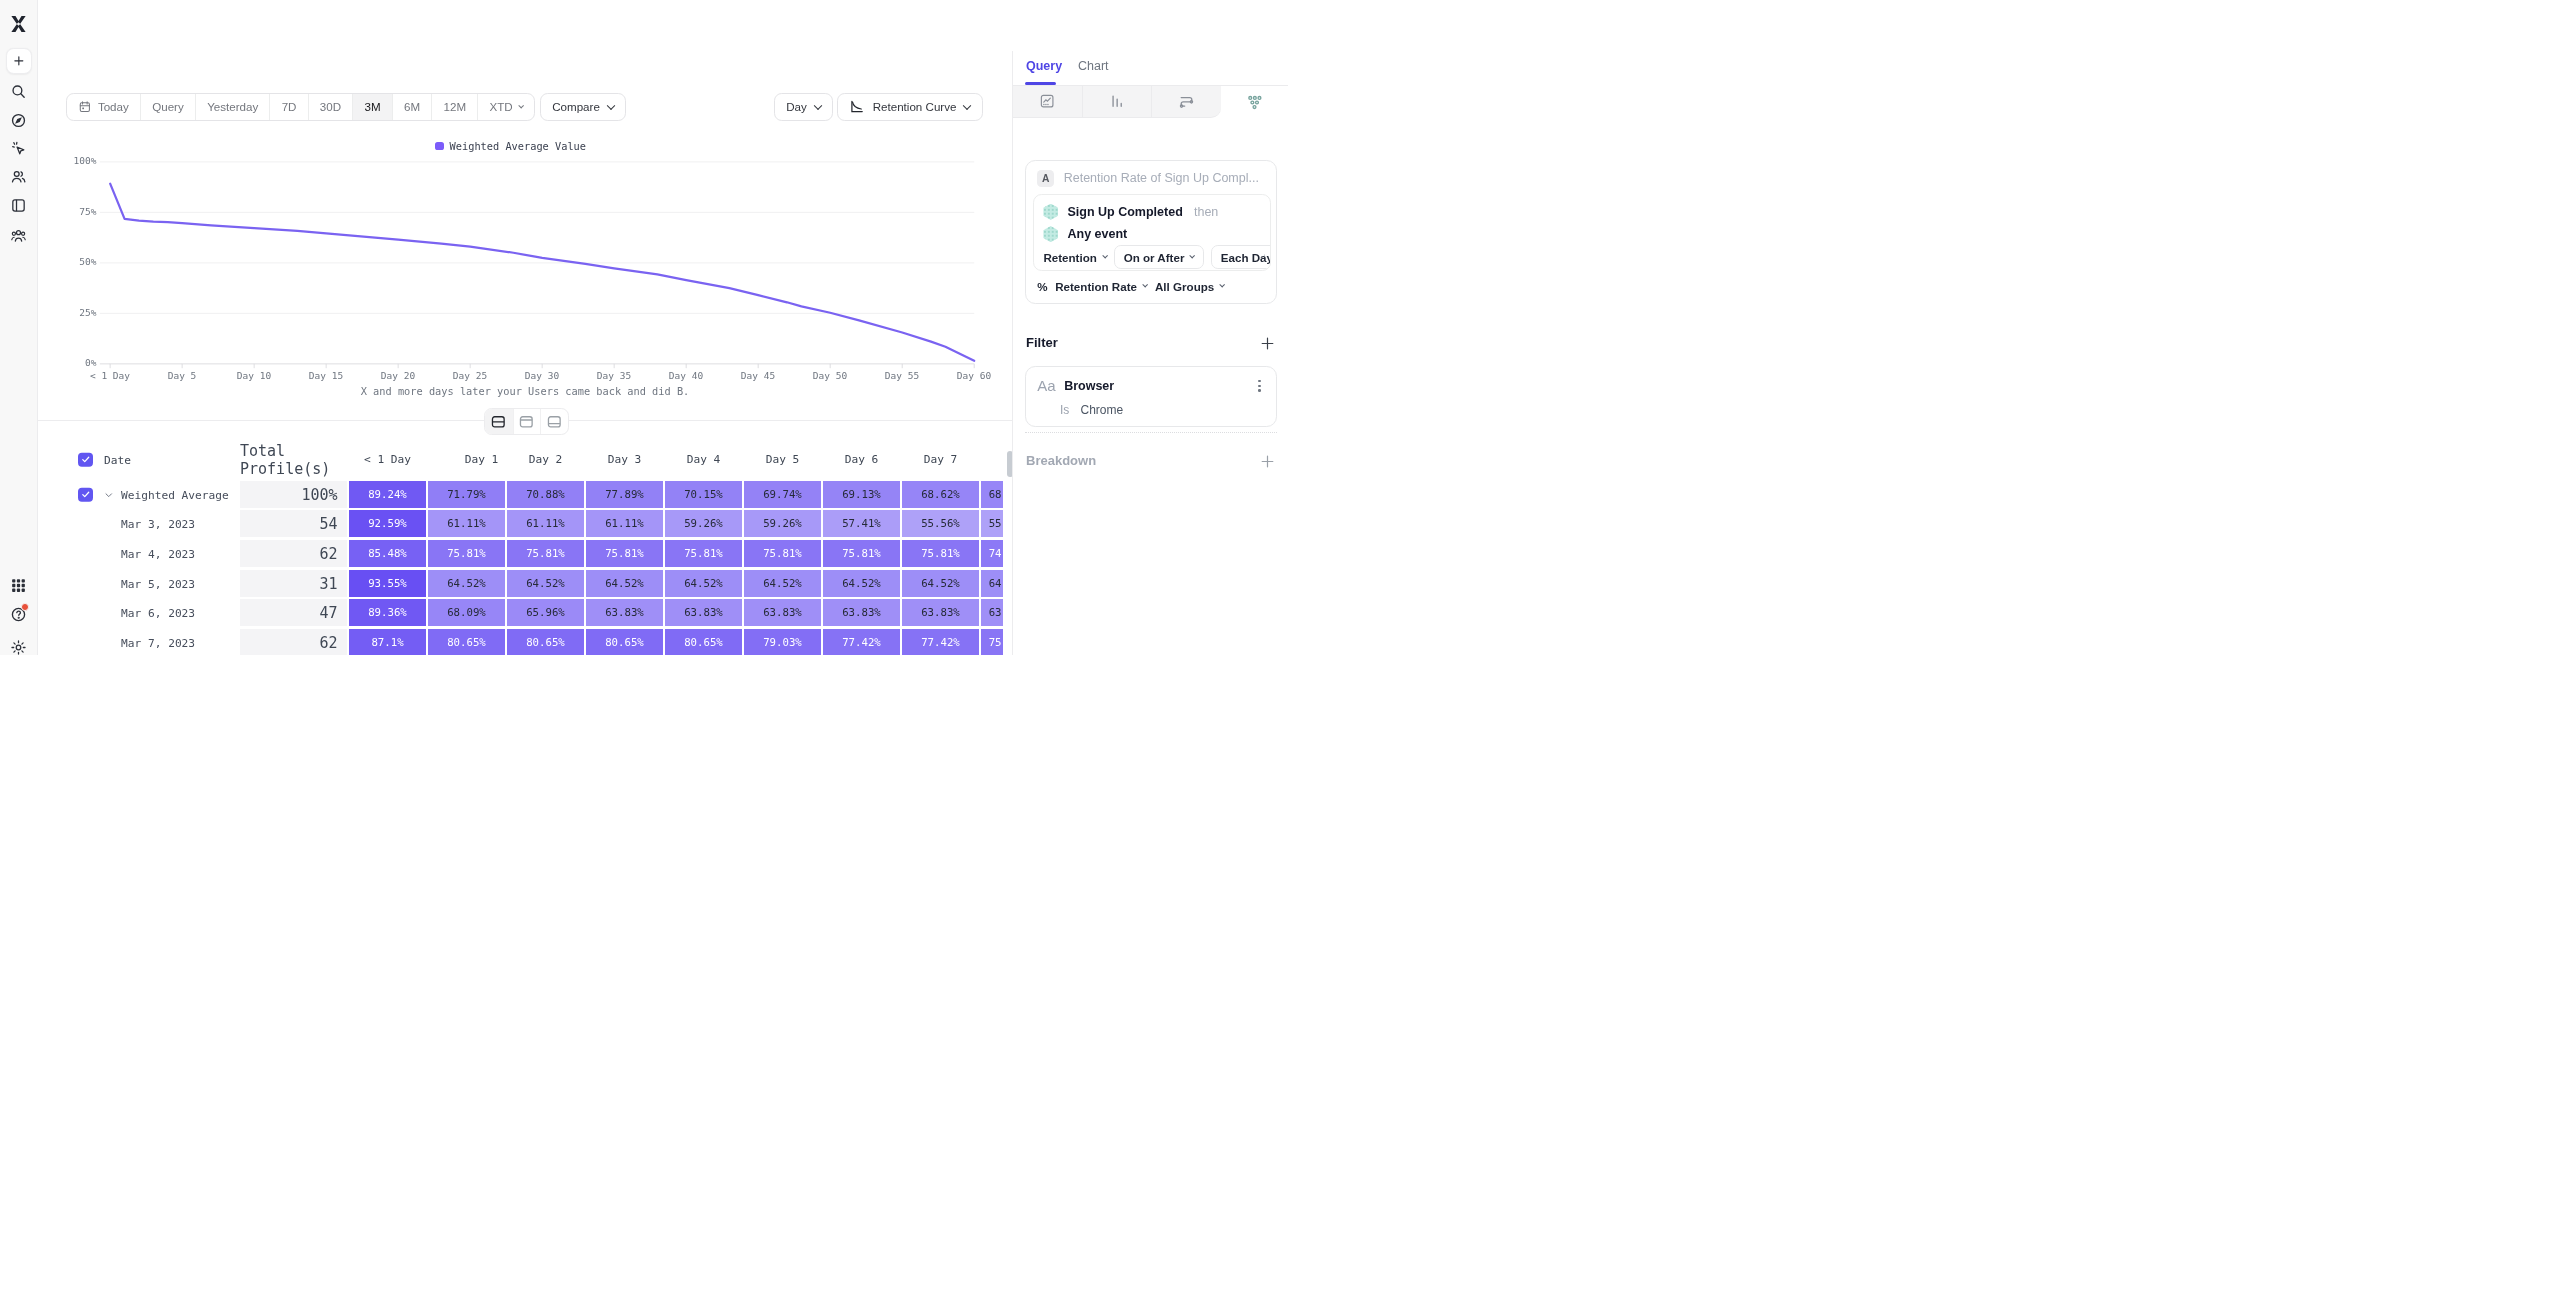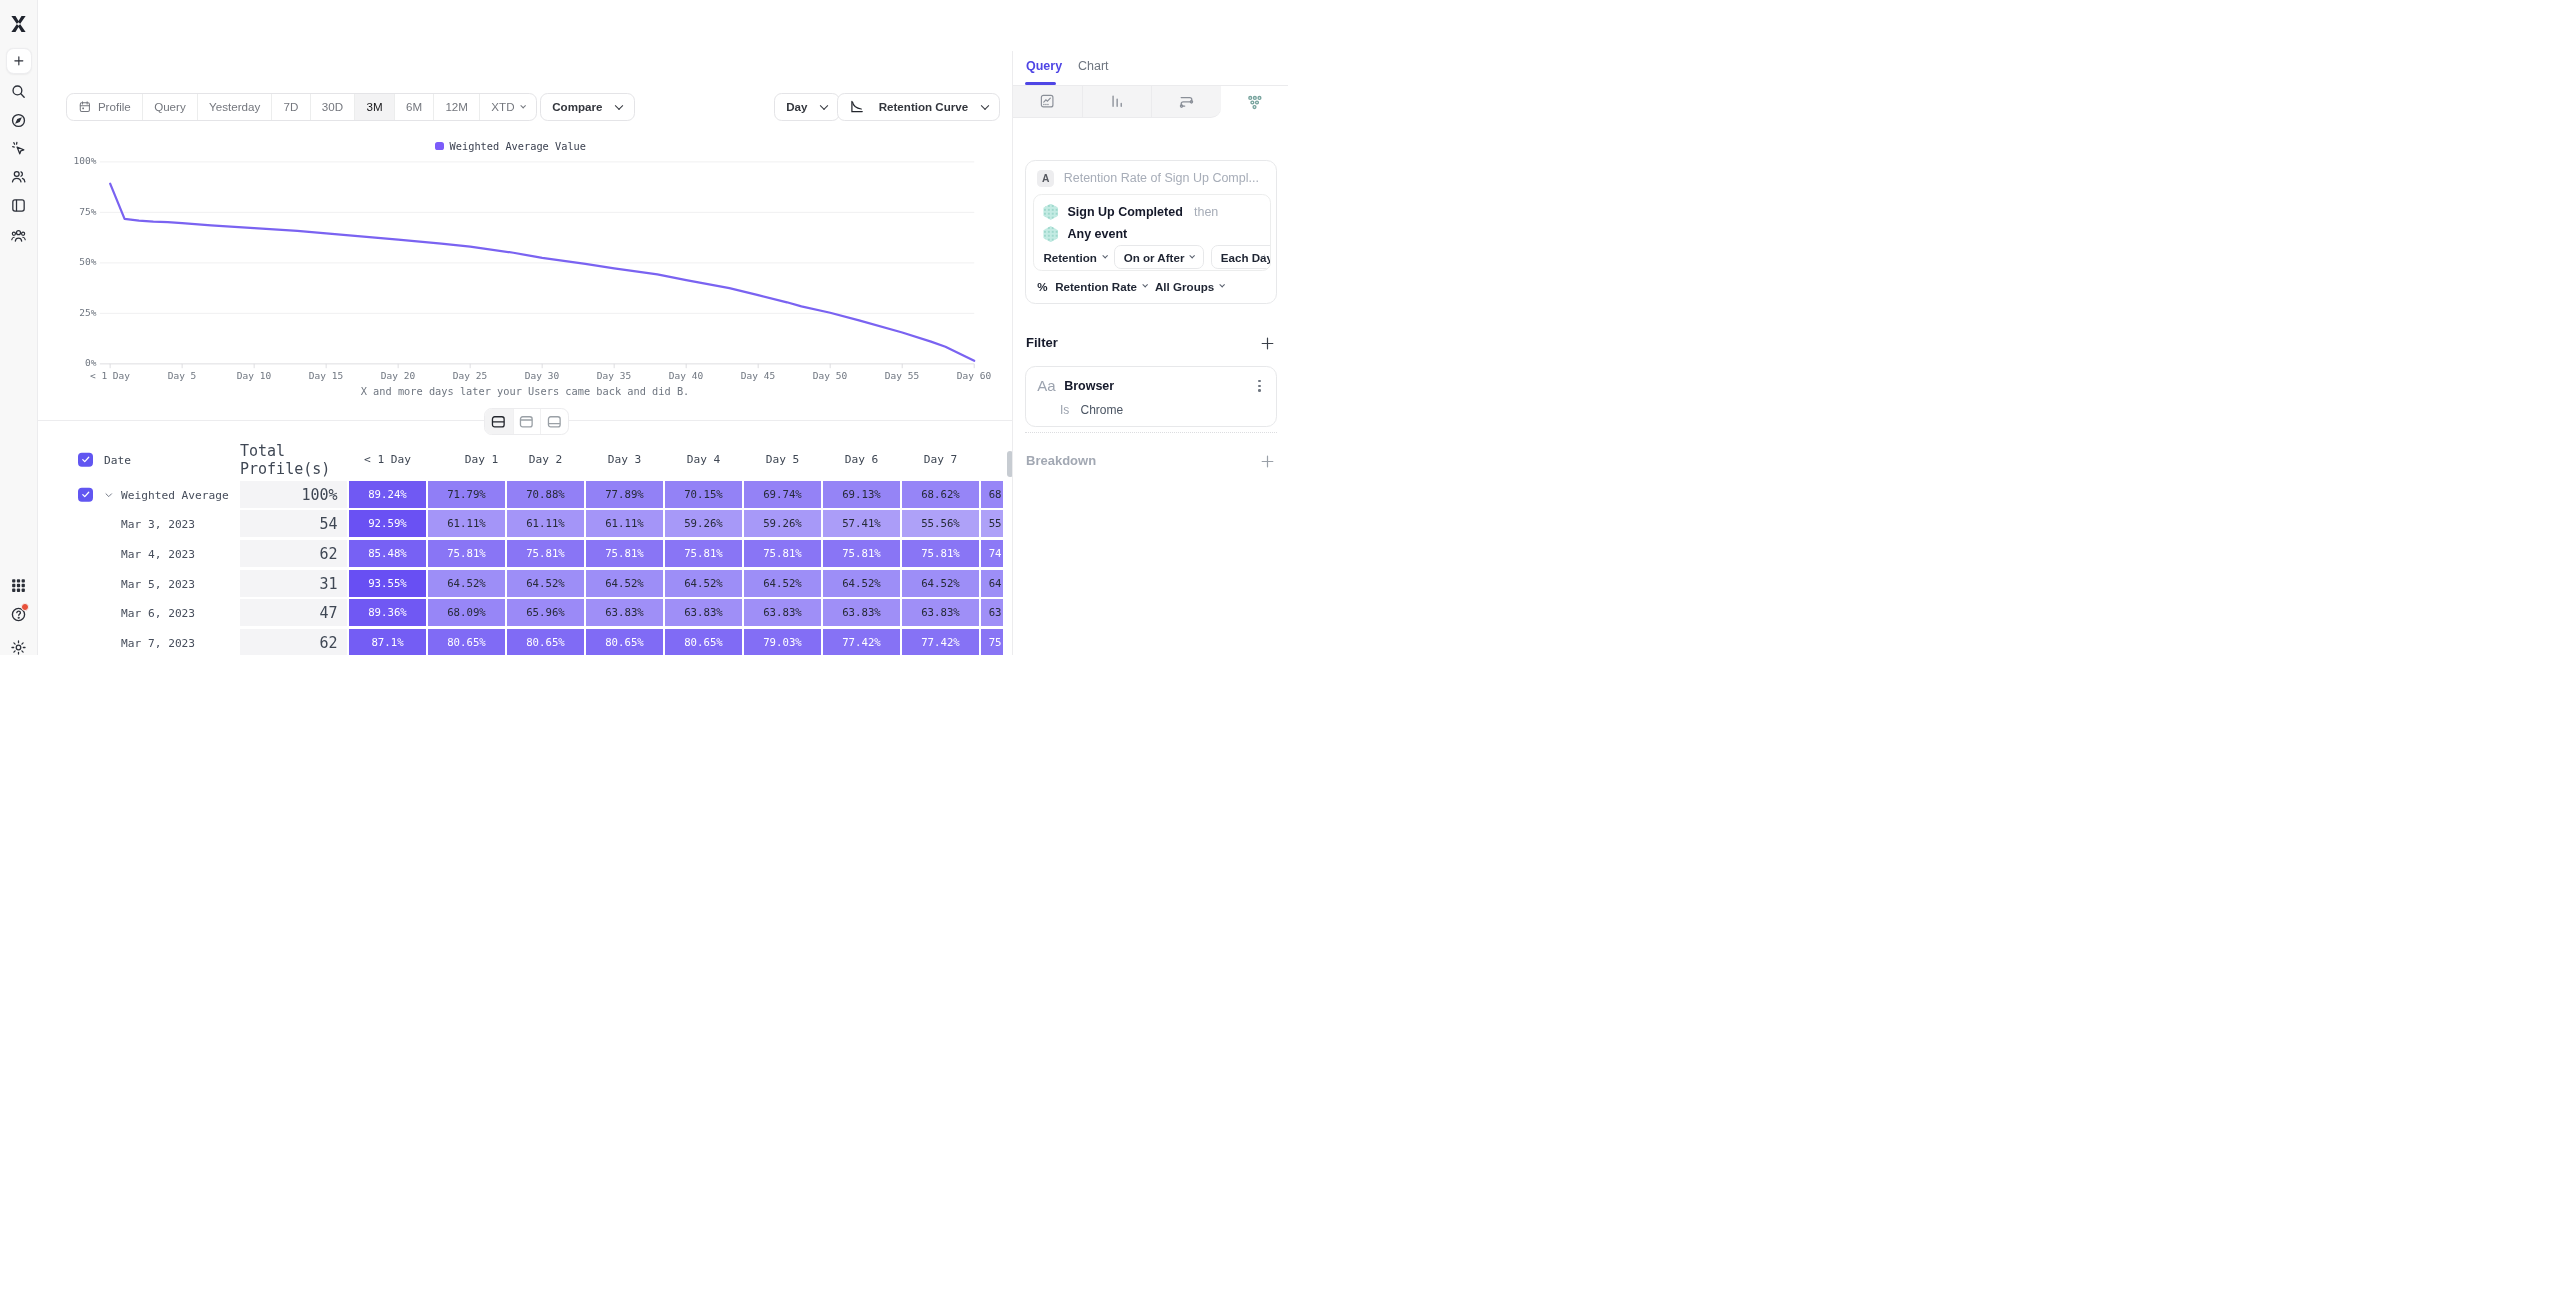--- a/index.html
+++ b/index.html
@@ -34,21 +34,21 @@
   #save-btn{height:26px;min-width:74px;padding:0 20.6px;background:var(--accent);color:#fff;border:none;border-radius:6.9px;font-size:11.6px;font-weight:600;font-family:var(--ui);cursor:pointer}
 
   
   #main{position:absolute;left:38px;top:51px;width:974px;height:604px;background:#fff;overflow:hidden}
 
   
   #ranges{position:absolute;left:28px;top:42px;height:27.5px;display:flex;border:0.9px solid var(--border2);border-radius:7.7px;background:#fff;overflow:hidden}
   .range-seg{display:flex;align-items:center;gap:6px;padding:0 11.2px;font-size:11.6px;color:#74777e;border-left:0.9px solid #eceded;cursor:pointer;white-space:nowrap}
   .range-seg:first-child{border-left:none}
   .range-seg.active{background:#f3f3f4;color:#18181b;font-weight:500}
-  .btn{position:absolute;top:42px;height:27.5px;display:flex;align-items:center;gap:14px;padding:0 11.2px;border:0.9px solid var(--border2);border-radius:7.7px;background:#fff;font-size:11.6px;color:#33363d;font-weight:700;cursor:pointer;white-space:nowrap}
+  .btn{position:absolute;top:42px;height:27.5px;display:flex;align-items:center;gap:8px;padding:0 11.2px;border:0.9px solid var(--border2);border-radius:7.7px;background:#fff;font-size:11.6px;color:#33363d;font-weight:400;cursor:pointer;white-space:nowrap}
   .chev{width:6px;height:6px;border-right:1.4px solid currentColor;border-bottom:1.4px solid currentColor;transform:rotate(45deg) translate(-0.9px,-0.9px);flex:0 0 auto}
   .chev.sm{width:4.3px;height:4.3px}
 
   
   #legend{position:absolute;left:0;top:89px;width:945px;display:flex;justify-content:center;align-items:center;gap:6px}
   #legend .swatch{width:8.6px;height:8.6px;border-radius:2.6px;background:#7c5cfa}
   #legend .ltxt{font-family:var(--mono);font-size:10.3px;color:#3b4150}
   .ylab{position:absolute;left:15.5px;width:43px;text-align:right;font-family:var(--mono);font-size:9.5px;color:#6f7680}
   .xlab{position:absolute;width:60px;text-align:center;font-family:var(--mono);font-size:9.5px;color:#6f7680;top:319px}
   #caption{position:absolute;left:0;top:334px;width:974px;text-align:center;font-family:var(--mono);font-size:10.3px;color:#6f7680}
@@ -190,21 +190,21 @@
 
 
   <main id="main">
     <div id="ranges">
         <div class="range-seg">
           <svg width="13.7" height="13.7" viewBox="0 0 24 24" fill="none" stroke="#74777e" stroke-width="1.8" stroke-linecap="round">
             <rect x="4" y="5" width="16" height="15" rx="2.5"></rect>
             <path d="M8 3v4M16 3v4M4 10h16"></path>
             <rect x="7.5" y="13" width="3" height="3" rx="0.8" fill="#74777e" stroke="none"></rect>
           </svg>
-          <span>Profile</span>
+          <span>Today</span>
         </div>
         <div class="range-seg">
           <span>Query</span>
         </div>
         <div class="range-seg">
           <span>Yesterday</span>
         </div>
         <div class="range-seg">
           <span>7D</span>
         </div>

